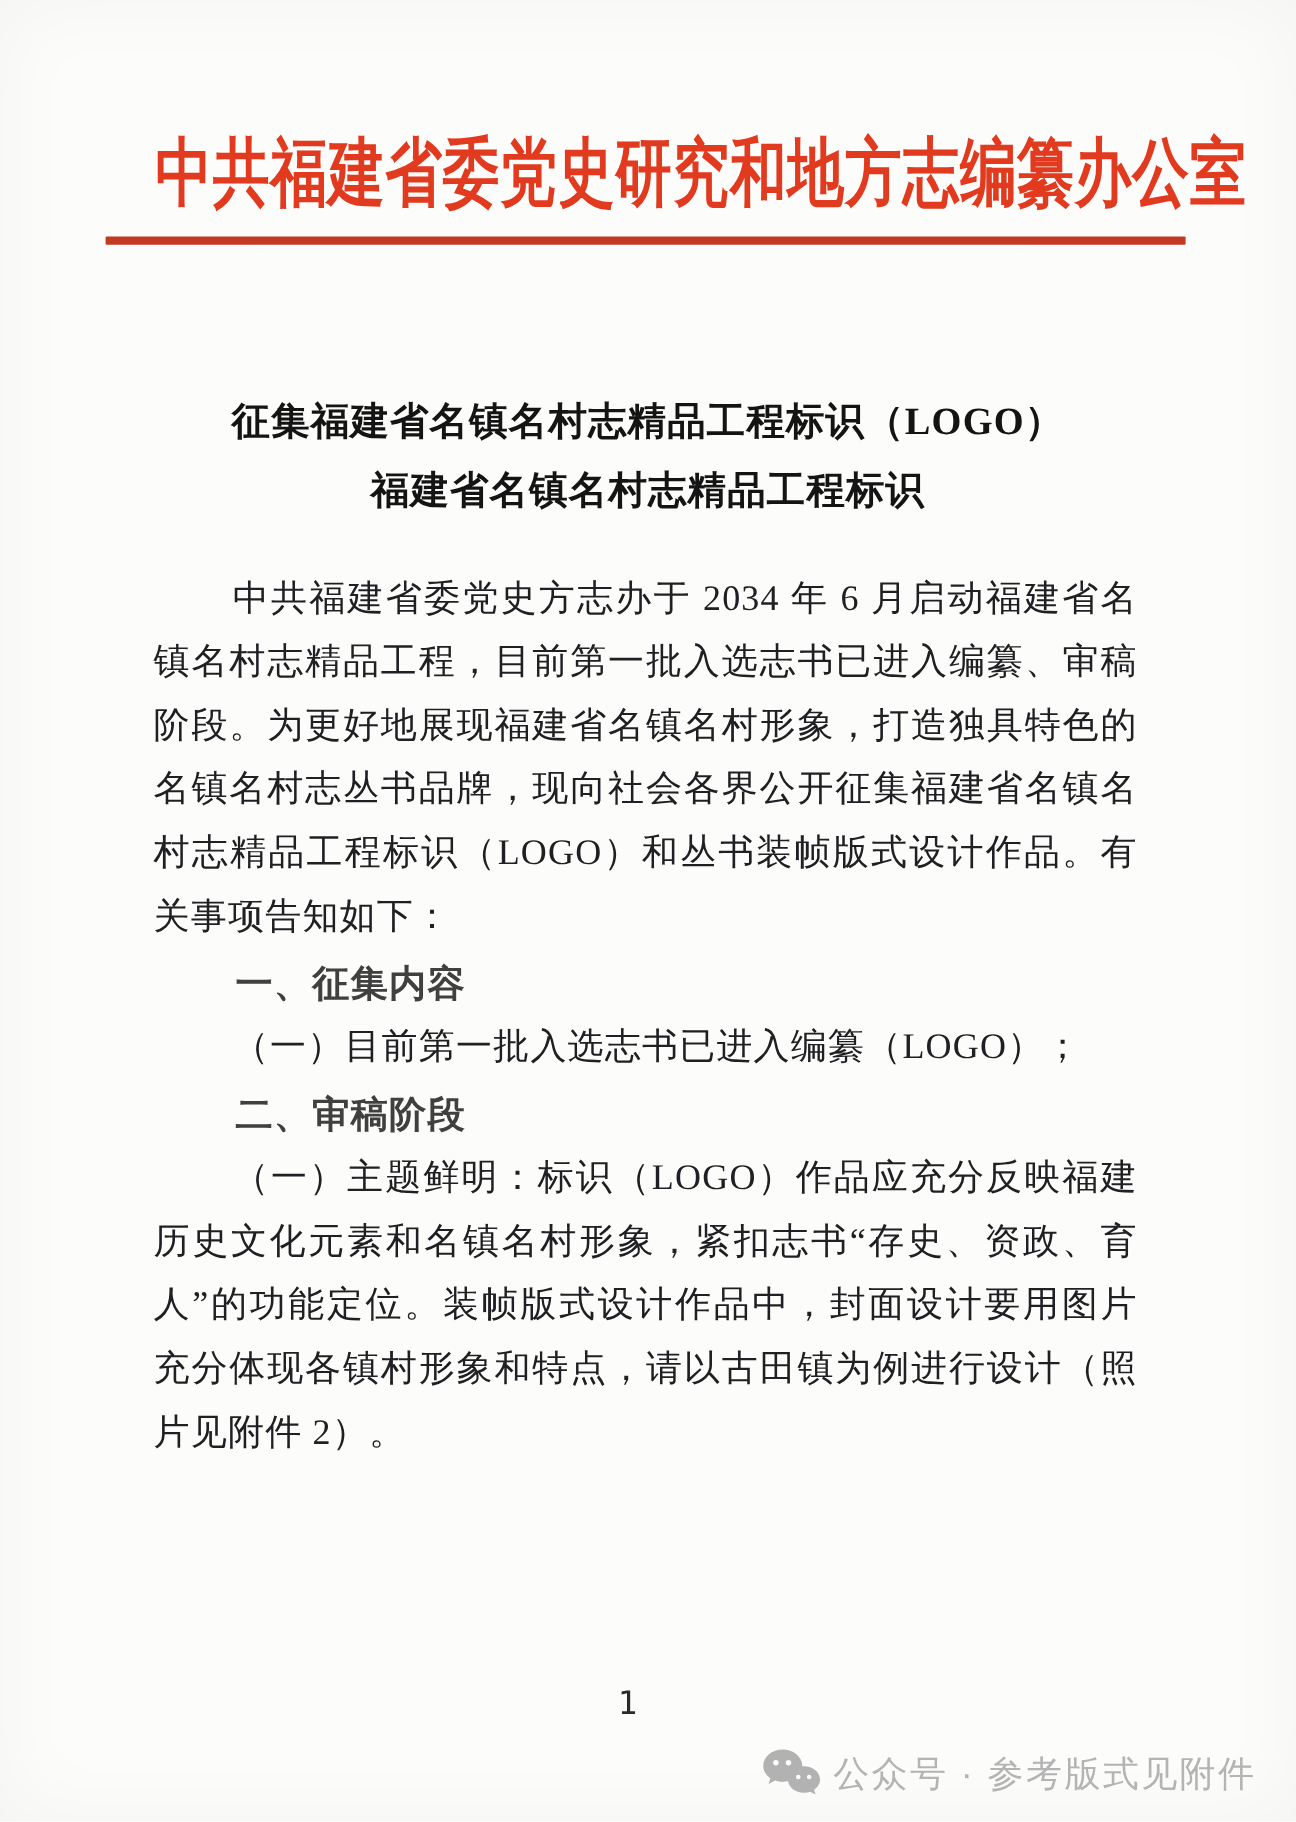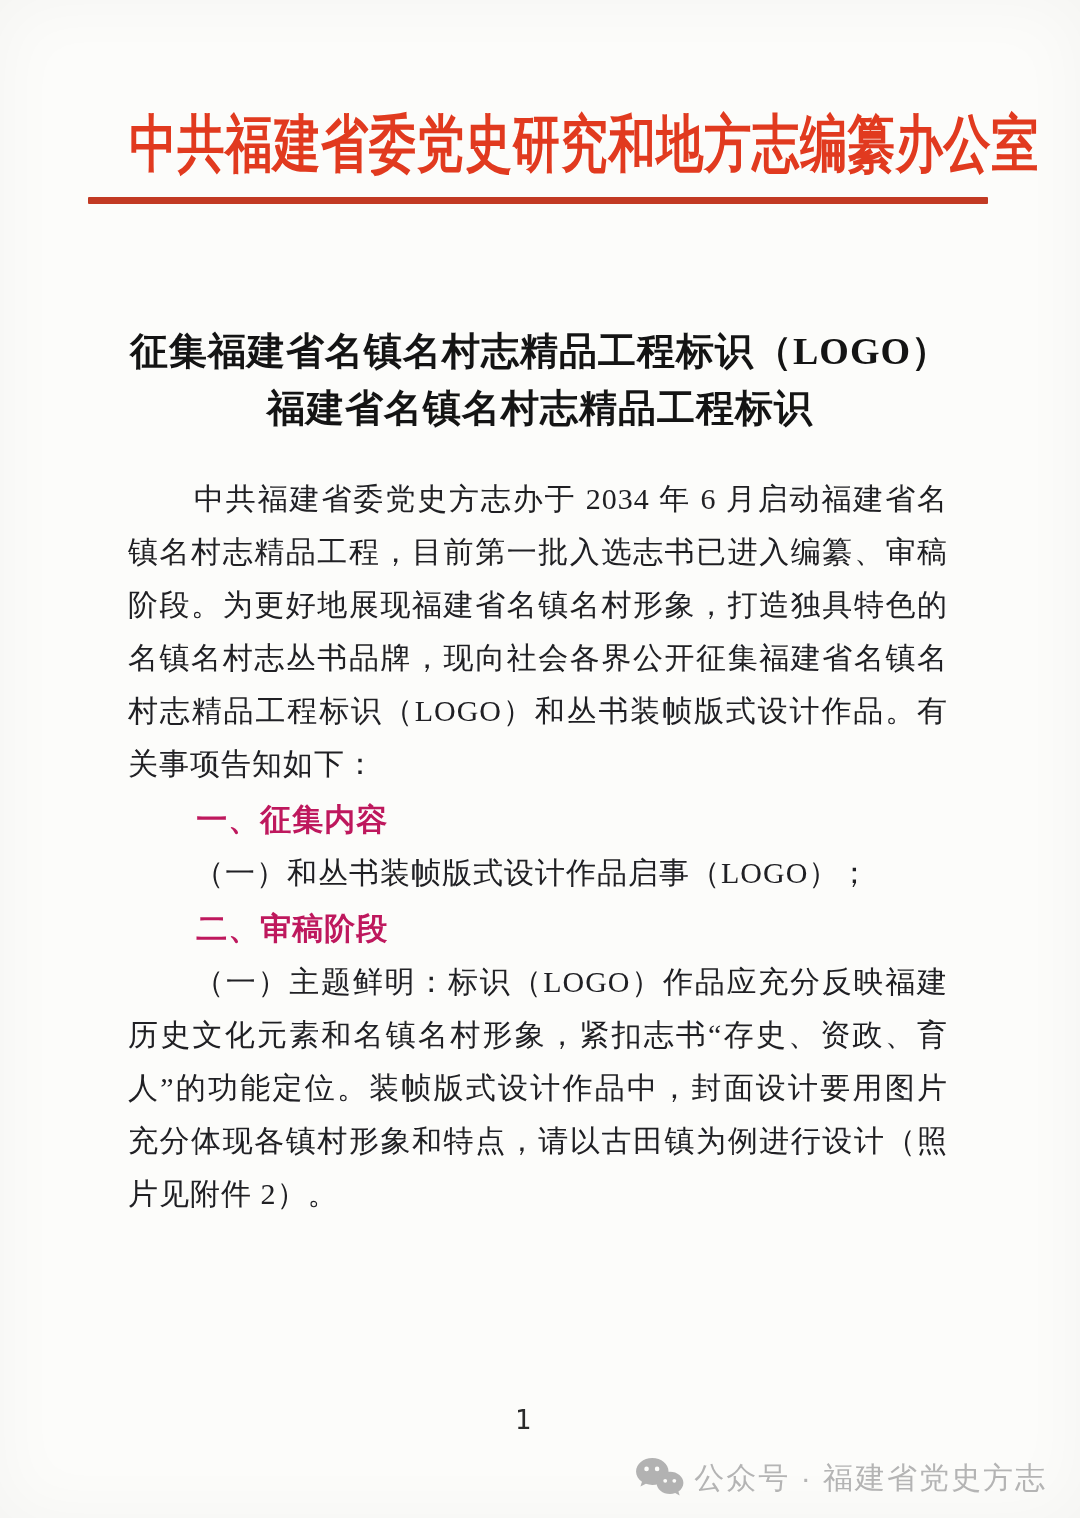--- a/index.html
+++ b/index.html
@@ -25,37 +25,37 @@
   }
   .letterhead-rule {
     position:absolute; top:197px; left:88px;
     width:900px; height:7px;
     border-radius:1px;
   }
   
   .doc-title {
     position:absolute; top:323px; left:0; width:100%;
     text-align:center;
-    font-size:38px; font-weight:bold; color:#141414;
+    font-size:32px; font-weight:bold; color:#141414;
     line-height:57px;
     letter-spacing:1px;
   }
   
   .doc-body {
     position:absolute; top:472px; left:128px; width:820px;
     font-size:30px; line-height:53px;
     text-align:justify;
     color:#202024;
     letter-spacing:1px;
   }
   .para { text-indent:2.2em; margin:0; }
   .sec-heading {
     text-indent:2.2em; margin:3px 0 0 0;
     font-family:"Liberation Sans","DejaVu Sans",sans-serif;
-    font-weight:bold; font-size:31px; color:#be185d;
+    font-weight:bold; font-size:31px; color:#404040;
   }
   
   .page-number {
     position:absolute; top:1404px; left:0; right:34px;
     text-align:center;
     font-size:27px; color:#2a2a2a;
     font-family:"DejaVu Sans Mono","Liberation Mono",monospace;
   }
   .watermark {
     position:absolute; top:1456px; right:33px;
@@ -79,21 +79,21 @@
   <div class="doc-title">
     <div>征集福建省名镇名村志精品工程标识（LOGO）</div>
     <div>福建省名镇名村志精品工程标识</div>
   </div>
 
   <main class="doc-body">
     <p class="para">中共福建省委党史方志办于 2034 年 6 月启动福建省名镇名村志精品工程，目前第一批入选志书已进入编纂、审稿阶段。为更好地展现福建省名镇名村形象，打造独具特色的名镇名村志丛书品牌，现向社会各界公开征集福建省名镇名村志精品工程标识（LOGO）和丛书装帧版式设计作品。有关事项告知如下：</p>
 
     <p class="sec-heading">一、征集内容</p>
 
-    <p class="para">（一）和丛书装帧版式设计作品启事（LOGO）；</p>
+    <p class="para">（一）目前第一批入选志书已进入编纂（LOGO）；</p>
 
 
     <p class="sec-heading">二、审稿阶段</p>
 
     <p class="para">（一）主题鲜明：标识（LOGO）作品应充分反映福建历史文化元素和名镇名村形象，紧扣志书“存史、资政、育人”的功能定位。装帧版式设计作品中，封面设计要用图片充分体现各镇村形象和特点，请以古田镇为例进行设计（照片见附件 2）。</p>
   </main>
 
   <div class="page-number">1</div>
 
   <div class="watermark" style="color: rgb(180, 180, 180);">
@@ -104,16 +104,16 @@
           <path d="M37.5,16.5 C29.8,16.5 23.5,21.7 23.5,28.1 C23.5,34.5 29.8,39.7 37.5,39.7 C39.4,39.7 41.2,39.4 42.9,38.8 L47.6,41.2 L46.3,37.1 C49.4,35 51.5,31.7 51.5,28.1 C51.5,21.7 45.2,16.5 37.5,16.5 Z"></path>
         </g>
         <g fill="#fcfcfa">
           <circle cx="13" cy="13.5" r="2.4"></circle>
           <circle cx="24" cy="13.5" r="2.4"></circle>
           <circle cx="32.5" cy="26" r="2"></circle>
           <circle cx="42" cy="26" r="2"></circle>
         </g>
       </svg>
     </span>
-    <span>公众号 · 福建省党史方志</span>
+    <span>公众号 · 参考版式见附件</span>
   </div>
 
 </div>
 
 </body></html>

